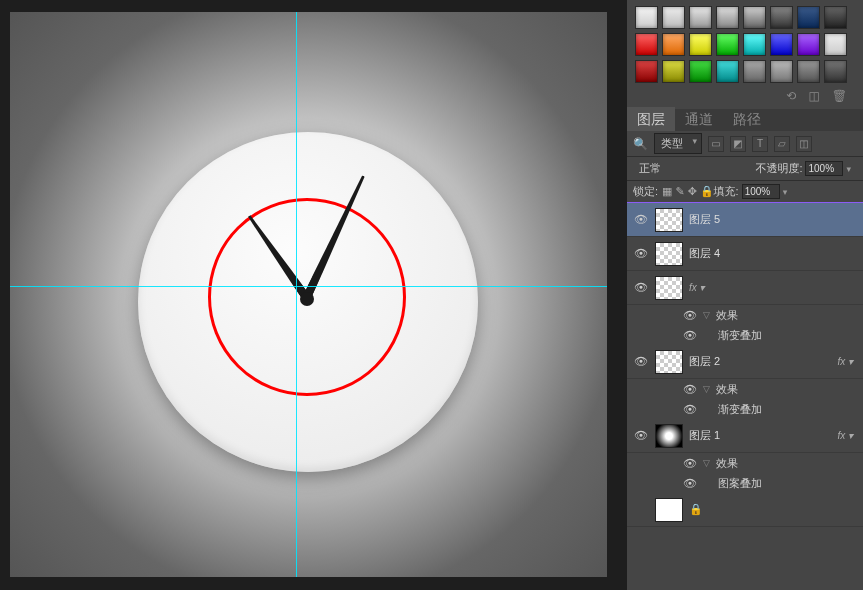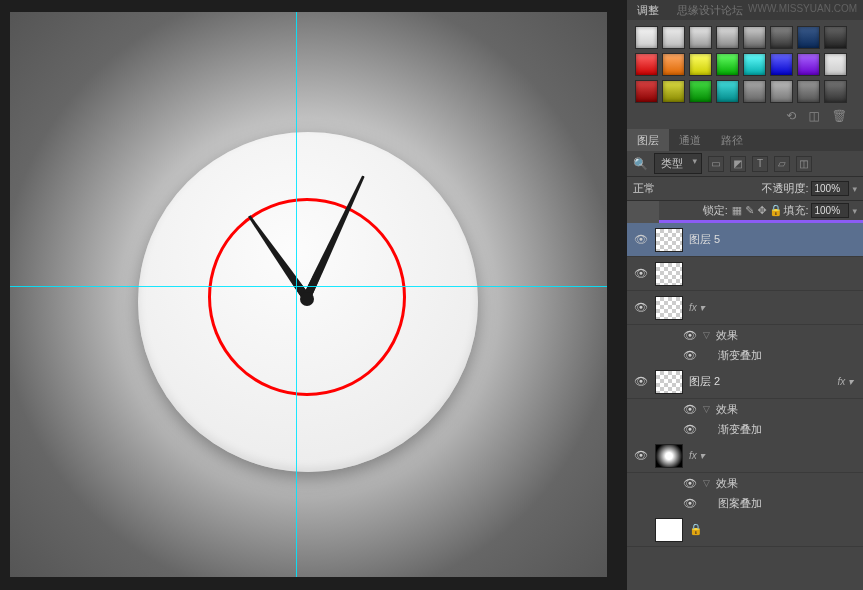--- a/index.html
+++ b/index.html
@@ -15,30 +15,30 @@
 .minute-hand { width: 9px; height: 135px; transform: translate(-4px, -135px) rotate(25deg); transform-origin: 4px 135px; clip-path: polygon(35% 0, 65% 0, 100% 100%, 0 100%); }
 .center-dot { position: absolute; left: 290px; top: 280px; width: 14px; height: 14px; background: #1a1a1a; border-radius: 50%; }
 .right-panel { flex: 1; background: #535353; display: flex; flex-direction: column; position: relative; }
 .top-tabs { height: 20px; background: #3a3a3a; display: flex; font-size: 11px; color: #ccc; align-items: center; padding: 0 10px; gap: 14px; }
 .watermark { position: absolute; top: 3px; left: 50px; font-size: 11px; color: #999; opacity: 0.6; }
 .watermark2 { position: absolute; top: 3px; right: 6px; font-size: 10px; color: #888; opacity: 0.5; }
 .swatches { background: #454545; padding: 6px 8px 4px 8px; }
 .swatch-row { display: flex; gap: 4px; margin-bottom: 4px; }
 .swatch { width: 23px; height: 23px; border: 1px solid #2a2a2a; box-shadow: inset 0 0 4px rgba(0,0,0,0.4); }
 .sw-util { height: 18px; display: flex; justify-content: flex-end; gap: 12px; padding-right: 8px; align-items: center; color: #888; font-size: 12px; }
-.layer-header { height: 22px; background: #3a3a3a; display: flex; align-items: center; font-size: 11px; color: #ccc; }
+.layer-header { height: 22px; background: #3a3a3a; display: flex; align-items: center; font-size: 14px; color: #ccc; }
 .layer-header .tab { padding: 4px 10px; background: #535353; }
 .layer-header .inactive { background: transparent; color: #888; }
 .filter-row { height: 26px; background: #454545; display: flex; align-items: center; gap: 6px; padding: 0 6px; font-size: 11px; color: #ccc; border-bottom: 1px solid #2e2e2e; }
 .filter-row .dropdown { background: #3a3a3a; border: 1px solid #222; padding: 2px 18px 2px 6px; position: relative; }
 .filter-row .dropdown::after { content: "▾"; position: absolute; right: 4px; font-size: 9px; color: #999; }
 .filter-icon { width: 16px; height: 16px; border: 1px solid #333; display: flex; align-items: center; justify-content: center; color: #999; font-size: 10px; }
-.blend-row { height: 24px; background: #454545; display: flex; align-items: center; justify-content: space-between; padding: 0 6px; font-size: 11px; color: #ccc; border-bottom: 1px solid #2e2e2e; }
+.blend-row { height: 24px; background: #454545; display: flex; align-items: center; justify-content: space-between; padding: 0 12px; font-size: 11px; color: #ccc; border-bottom: 1px solid #2e2e2e; }
 .blend-row input { width: 38px; background: #3a3a3a; border: 1px solid #222; color: #ddd; font-size: 10px; padding: 1px 2px; }
-.lock-row { height: 22px; background: #454545; display: flex; align-items: center; justify-content: flex-end; padding: 0 6px; font-size: 11px; color: #ccc; border-bottom: 3px solid #8b5cf6; margin-left: 32px; }
+.lock-row { height: 22px; background: #454545; display: flex; align-items: center; justify-content: flex-start; padding: 0 6px; font-size: 11px; color: #ccc; border-bottom: 1px solid #8b5cf6; }
 .lock-row input { width: 38px; background: #3a3a3a; border: 1px solid #222; color: #ddd; font-size: 10px; padding: 1px 2px; }
 .lock-icons { display: flex; gap: 3px; color: #aaa; font-size: 11px; }
 .layers-list { flex: 1; background: #454545; overflow-y: auto; font-size: 11px; color: #ddd; }
 .layer-item { display: flex; align-items: center; height: 34px; border-bottom: 1px solid #3a3a3a; padding: 0 6px; gap: 6px; }
 .layer-item.selected { background: #5a6f8f; }
 .layer-item .eye { width: 16px; text-align: center; color: #ccc; cursor: pointer; }
 .layer-item .thumb { width: 28px; height: 24px; background: #fff; border: 1px solid #222; position: relative; }
 .thumb.checker { background: repeating-conic-gradient(#ccc 0 25%, #fff 0 50%) 0 0/8px 8px; }
 .thumb.radial { background: radial-gradient(circle, #fff 20%, #000 80%); }
 .layer-item .name { flex: 1; }
@@ -56,25 +56,20 @@
     <div class="red-circle"></div>
     <div class="hand hour-hand"></div>
     <div class="hand minute-hand"></div>
     <div class="center-dot"></div>
     <div class="guide-h" style="top:274px"></div>
     <div class="guide-v" style="left:286px"></div>
   </div>
 </div>
 
 <div class="right-panel">
-  <div class="top-tabs">
-    <span>调整</span>
-    <span class="watermark">思缘设计论坛</span>
-    <span class="watermark2">WWW.MISSYUAN.COM</span>
-  </div>
   <div class="swatches">
     <div class="swatch-row">
       <div class="swatch" style="background:linear-gradient(#f4f4f4,#ccc)"></div>
       <div class="swatch" style="background:linear-gradient(#eee,#bbb)"></div>
       <div class="swatch" style="background:linear-gradient(#e8e8e8,#999)"></div>
       <div class="swatch" style="background:linear-gradient(#dedede,#888)"></div>
       <div class="swatch" style="background:linear-gradient(#d0d0d0,#666)"></div>
       <div class="swatch" style="background:linear-gradient(#888,#333)"></div>
       <div class="swatch" style="background:linear-gradient(#3a5a8a,#0a2a5a)"></div>
       <div class="swatch" style="background:linear-gradient(#666,#222)"></div>
@@ -150,20 +145,21 @@
 
   <div class="layers-list" id="layers-list">
       <div class="layer-item selected">
         <span class="eye">👁</span>
         <div class="thumb checker"></div>
         <span class="name">图层 5</span>
       </div>
       <div class="layer-item">
         <span class="eye">👁</span>
         <div class="thumb checker"></div>
+        <span class="name">图层 4</span>
       </div>
       <div class="layer-item">
         <span class="eye">👁</span>
         <div class="thumb checker"></div>
         <span class="fx">fx ▾</span>
       </div>
       <div class="sub-effect">
         <span class="eye">👁</span>
         <span class="arrow">▽</span>
         <span>效果</span>
@@ -185,20 +181,21 @@
         <span>效果</span>
       </div>
       <div class="sub-effect">
         <span class="eye">👁</span>
         <span style="width:9px"></span>
         <span>渐变叠加</span>
       </div>
       <div class="layer-item">
         <span class="eye">👁</span>
         <div class="thumb radial"></div>
+        <span class="name">图层 1</span>
         <span class="fx">fx ▾</span>
       </div>
       <div class="sub-effect">
         <span class="eye">👁</span>
         <span class="arrow">▽</span>
         <span>效果</span>
       </div>
       <div class="sub-effect">
         <span class="eye">👁</span>
         <span style="width:9px"></span>

